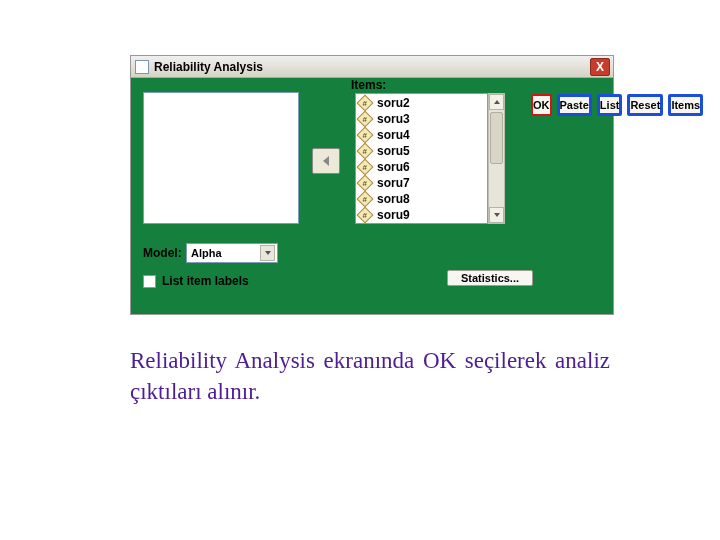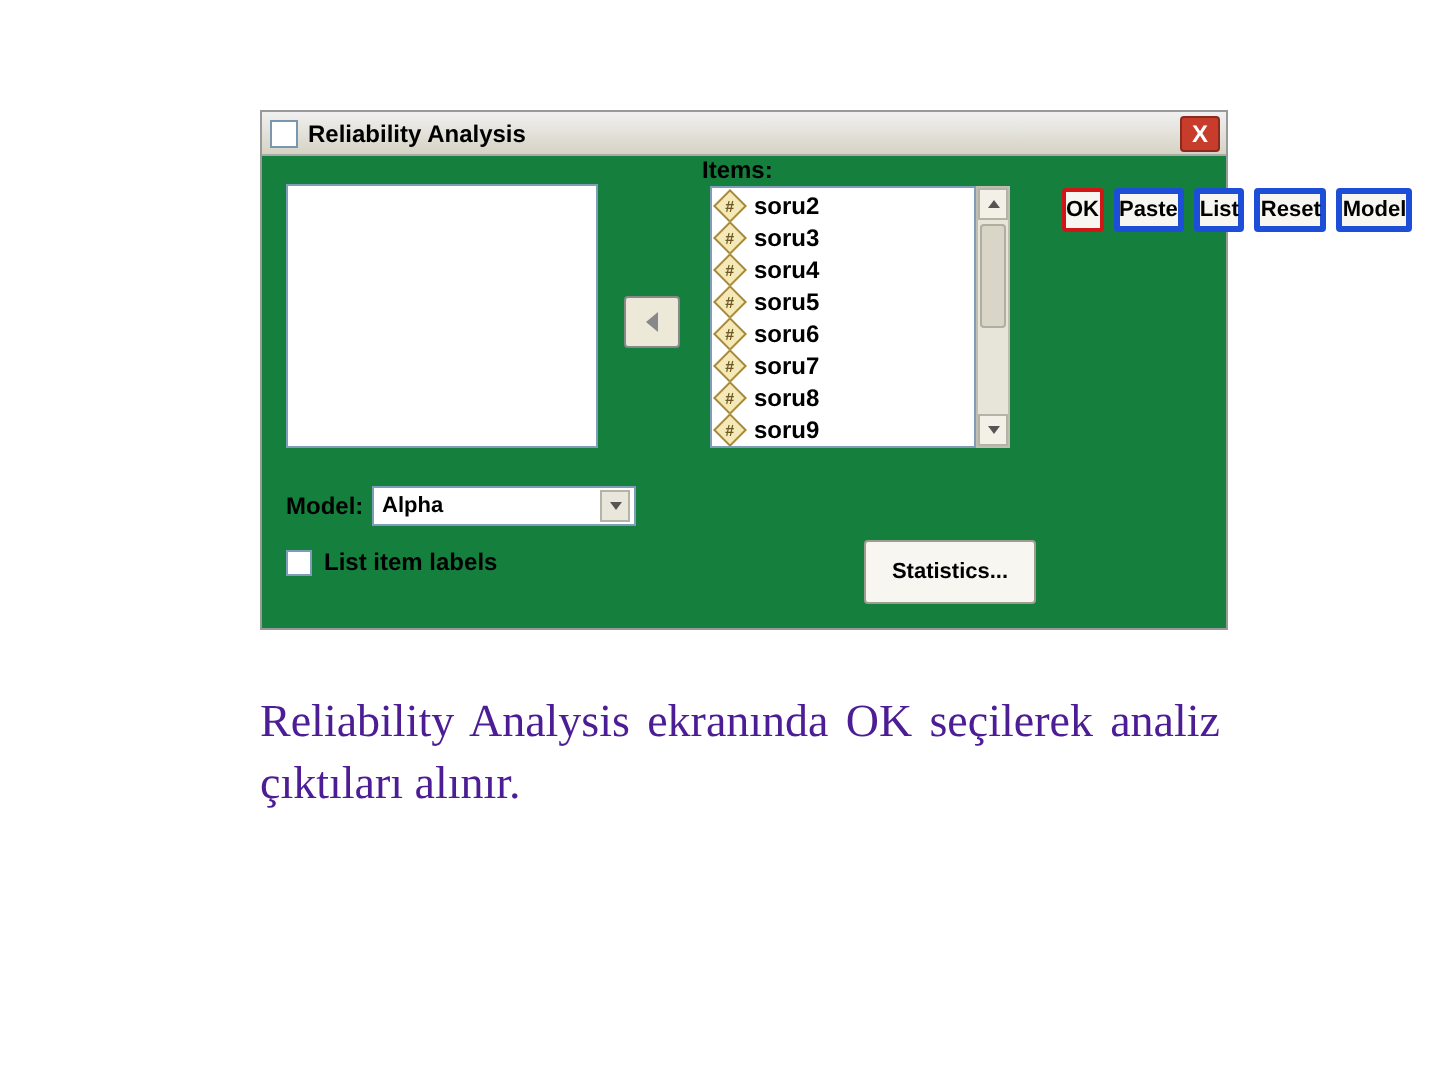--- a/index.html
+++ b/index.html
@@ -183,21 +183,21 @@
   .modellabel {
     position: absolute;
     left: 12px;
     top: 168px;
     font-weight: bold;
   }
   .modelselect {
     position: absolute;
     left: 55px;
     top: 165px;
-    width: 132px;
+    width: 92px;
     height: 20px;
     background: #fff;
     border: 1px solid #7f9db9;
     display: flex;
     align-items: center;
     padding: 0 2px 0 4px;
     font-weight: bold;
     font-size: 11px;
   }
   .modelselect .ddbtn {
@@ -220,24 +220,24 @@
   }
   .checkbox-box {
     width: 13px;
     height: 13px;
     background: #fff;
     border: 1px solid #7f9db9;
   }
   .checkbox-label { font-weight: bold; }
   .statsbtn {
     position: absolute;
-    left: 301px;
+    left: 316px;
     top: 192px;
     width: 86px;
-    height: 32px;
+    height: 16px;
     background: #f7f6f1;
     border: 1px solid #9f9d91;
     border-radius: 2px;
     display: flex;
     align-items: center;
     justify-content: center;
     font-size: 11px;
     font-weight: bold;
   }
   .caption {
@@ -354,21 +354,21 @@
         <div class="winbtn">
             <span>Paste</span>
           </div>
         <div class="winbtn">
             <span>List</span>
           </div>
         <div class="winbtn">
             <span>Reset</span>
           </div>
         <div class="winbtn">
-            <span>Model</span>
+            <span>Items</span>
           </div>
       </div>
 
       <div class="modellabel">Model:</div>
       <div class="modelselect">
         <span>Alpha</span>
         <div class="ddbtn">
           <svg viewBox="0 0 8 8" width="8" height="8">
               <path d="M1 2 L4 6 L7 2 Z" fill="#555"></path>
             </svg>

